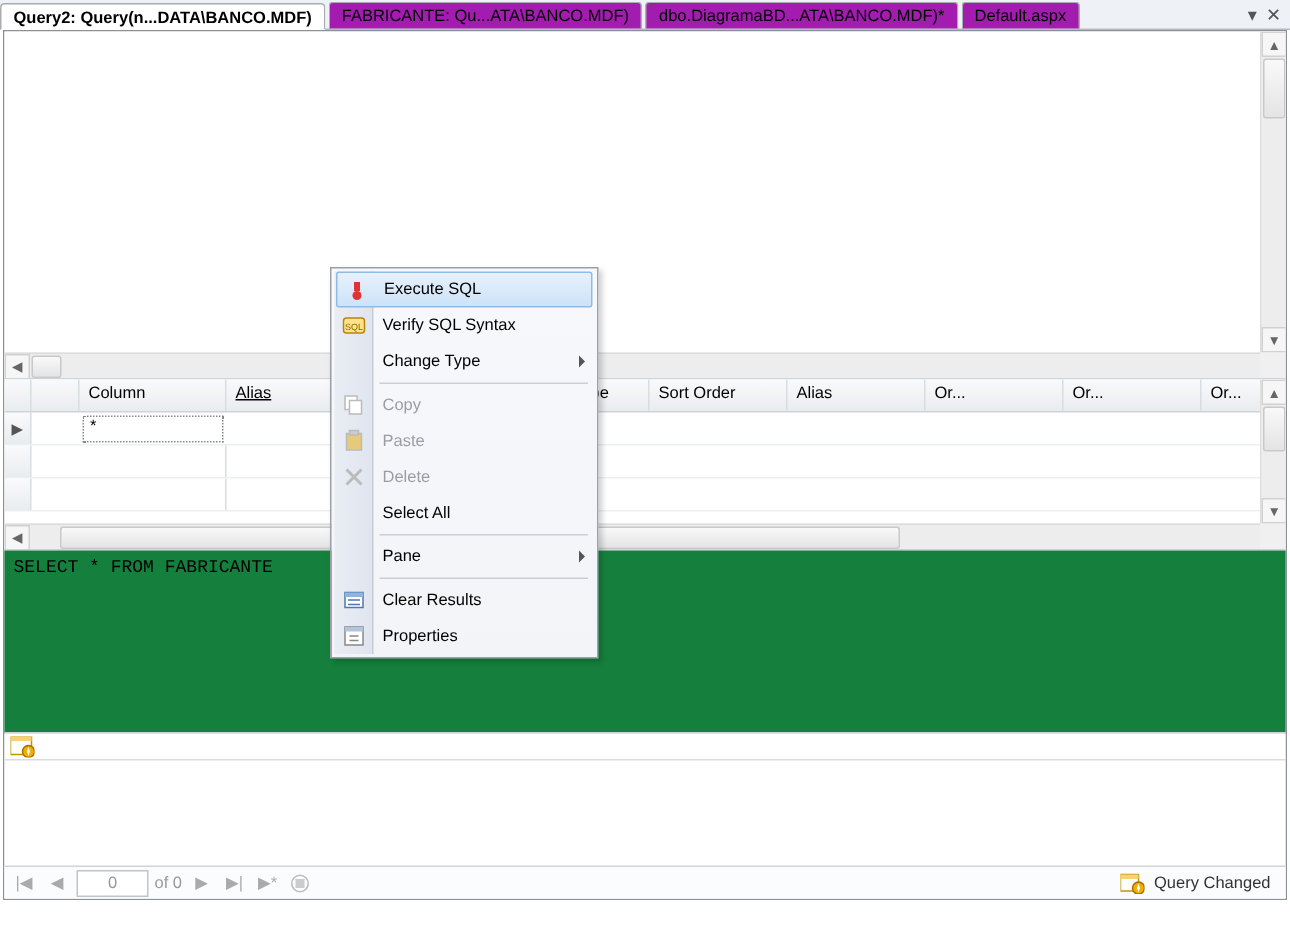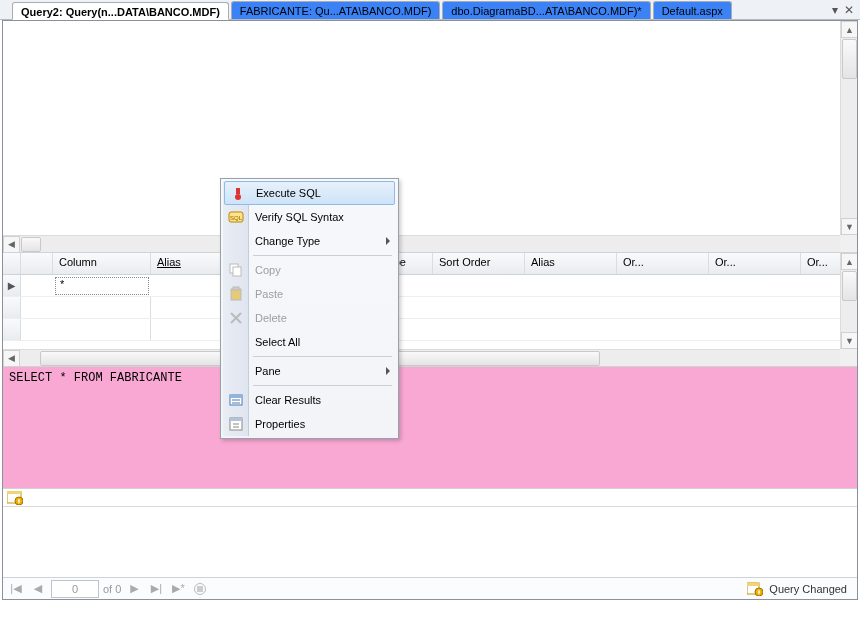--- a/index.html
+++ b/index.html
@@ -14,31 +14,31 @@
     color: #000;
   }
 
   
   .tabstrip {
     display: flex;
     align-items: center;
     height: 20px;
     background: #eef1f6;
     border-bottom: 1px solid #b5b9c0;
-    padding-left: 12px;
+    padding-left: 0;
   }
   .tab {
     padding: 2px 8px;
     height: 18px;
     line-height: 14px;
     border: 1px solid #a9acb1;
     border-bottom: none;
     border-radius: 3px 3px 0 0;
     margin-right: 2px;
-    background: #3b82f6;
+    background: #a21caf;
     white-space: nowrap;
     font-size: 11px;
     cursor: pointer;
   }
   .tab.active {
     background: #fff;
     font-weight: 600;
     position: relative;
     top: 1px;
     border-bottom: 1px solid #fff;
@@ -146,21 +146,21 @@
     width: 94px; height: 18px;
     border: 1px dotted #888;
     margin: 2px 0 0 2px;
     padding: 0 4px;
     font-size: 11px;
   }
 
   
   .sql-pane {
     height: 122px;
-    background: #f9a8d4;
+    background: #15803d;
     border-bottom: 1px solid #cfd3d8;
     padding: 4px 6px;
     font-family: "Consolas","Courier New",monospace;
     font-size: 12px;
     position: relative;
   }
 
   
   .results-pane {
     flex: 1;

